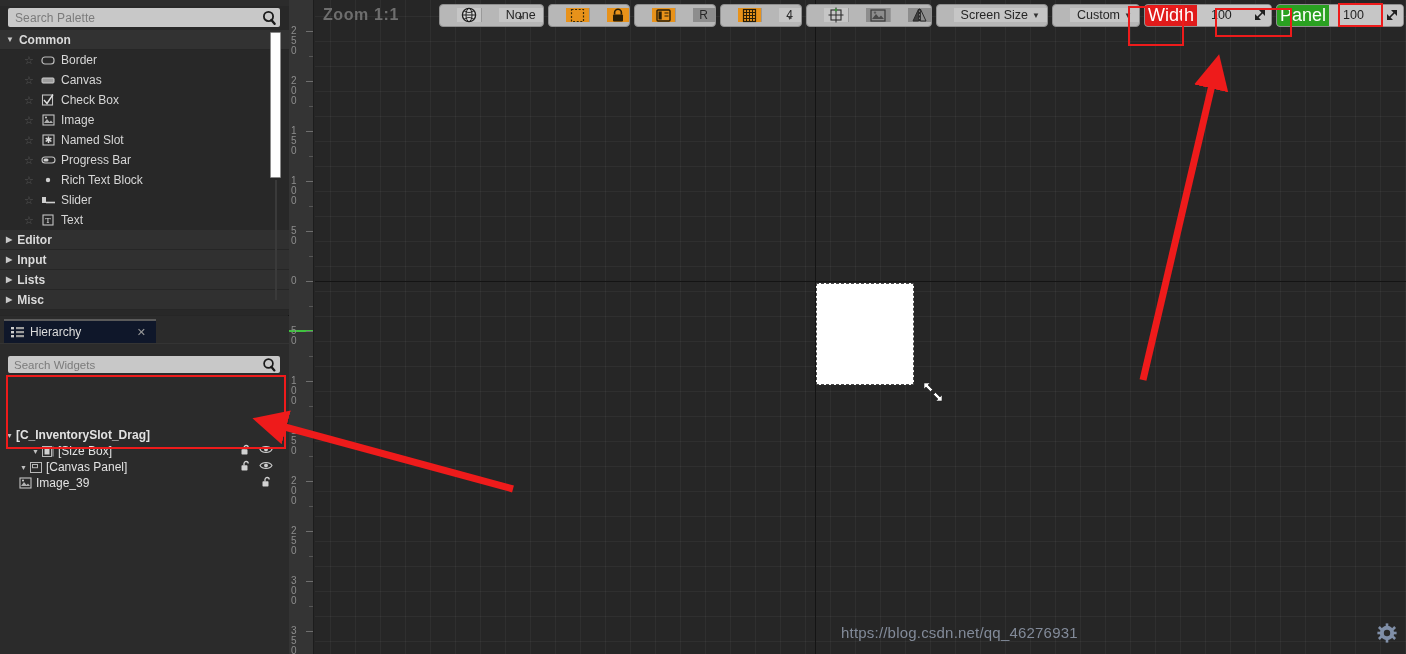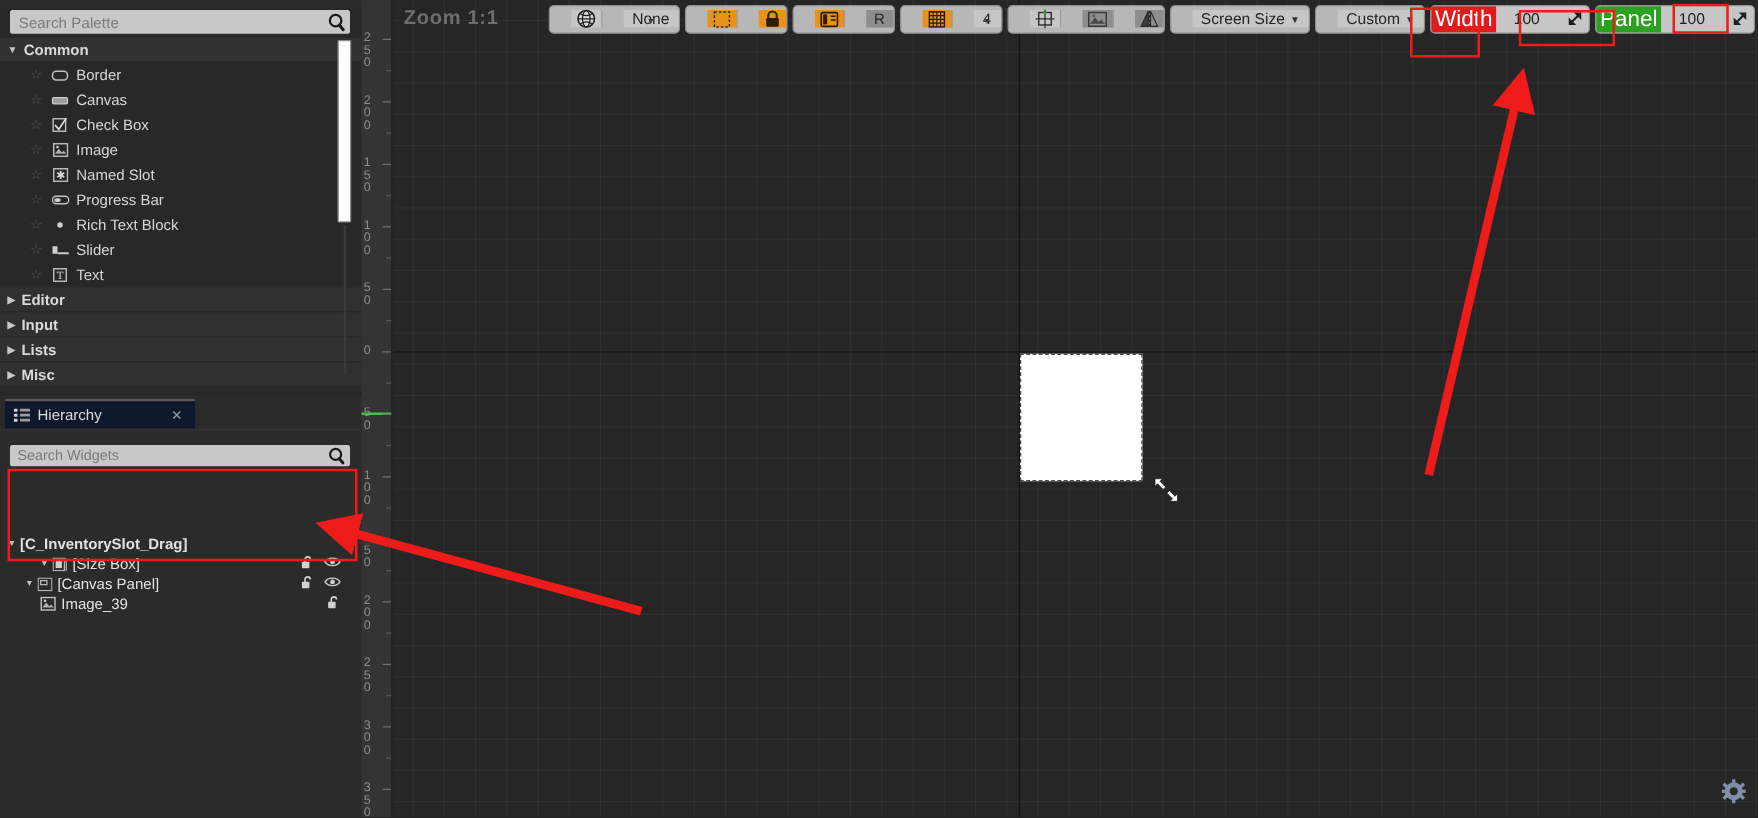--- a/index.html
+++ b/index.html
@@ -558,21 +558,21 @@
               </span>
               <span>
                 <svg width="14" height="11" viewBox="0 0 14 11">
                   <path d="M1 5.5 C3.5 1.5 10.5 1.5 13 5.5 C10.5 9.5 3.5 9.5 1 5.5 Z" fill="none" stroke="#cfcfcf" stroke-width="1.1"></path>
                   <circle cx="7" cy="5.5" r="1.9" fill="#cfcfcf"></circle>
                 </svg>
               </span>
             </span>
           </div>
 
-          <div class="tree-row" style="padding-left:32px;">
+          <div class="tree-row" style="padding-left:19px;">
             <span class="nodeico">
               <svg width="13" height="12" viewBox="0 0 13 12">
                 <rect x="1" y="1" width="11" height="10" fill="none" stroke="#c3c3c3" stroke-width="1.1"></rect>
                 <path d="M2 9 L5 5 L7.5 8 L9 6.5 L11 9 Z" fill="#b0b0b0"></path>
                 <circle cx="4" cy="3.5" r="1" fill="#d8d8d8"></circle>
               </svg>
             </span>
             <span>Image_39</span>
             <span class="tree-actions">
               <span>
@@ -693,20 +693,21 @@
 
     <div class="resize-cursor" style="left:607px; top:381px;">
       <svg width="22" height="22" viewBox="0 0 22 22">
         <g fill="#ffffff" stroke="#222" stroke-width="0.6">
           <path d="M2 8 L2 2 L8 2 L6 4 L10.5 8.5 L8.5 10.5 L4 6 Z"></path>
           <path d="M20 14 L20 20 L14 20 L16 18 L11.5 13.5 L13.5 11.5 L18 16 Z"></path>
         </g>
       </svg>
     </div>
 
+    <div class="watermark" style="left:526px; top:624px;">https://blog.csdn.net/qq_46276931</div>
     <div class="gear-wm" style="left:1062px; top:623px;">
       <svg width="20" height="20" viewBox="0 0 20 20">
         <g fill="#9fb3d4">
           <circle cx="10" cy="10" r="7.2"></circle>
           <g>
             <rect x="8.7" y="0.4" width="2.6" height="4"></rect>
             <rect x="8.7" y="15.6" width="2.6" height="4"></rect>
             <rect x="0.4" y="8.7" width="4" height="2.6"></rect>
             <rect x="15.6" y="8.7" width="4" height="2.6"></rect>
             <rect x="2" y="3.4" width="2.6" height="4" transform="rotate(-45 3.3 5.4)"></rect>

